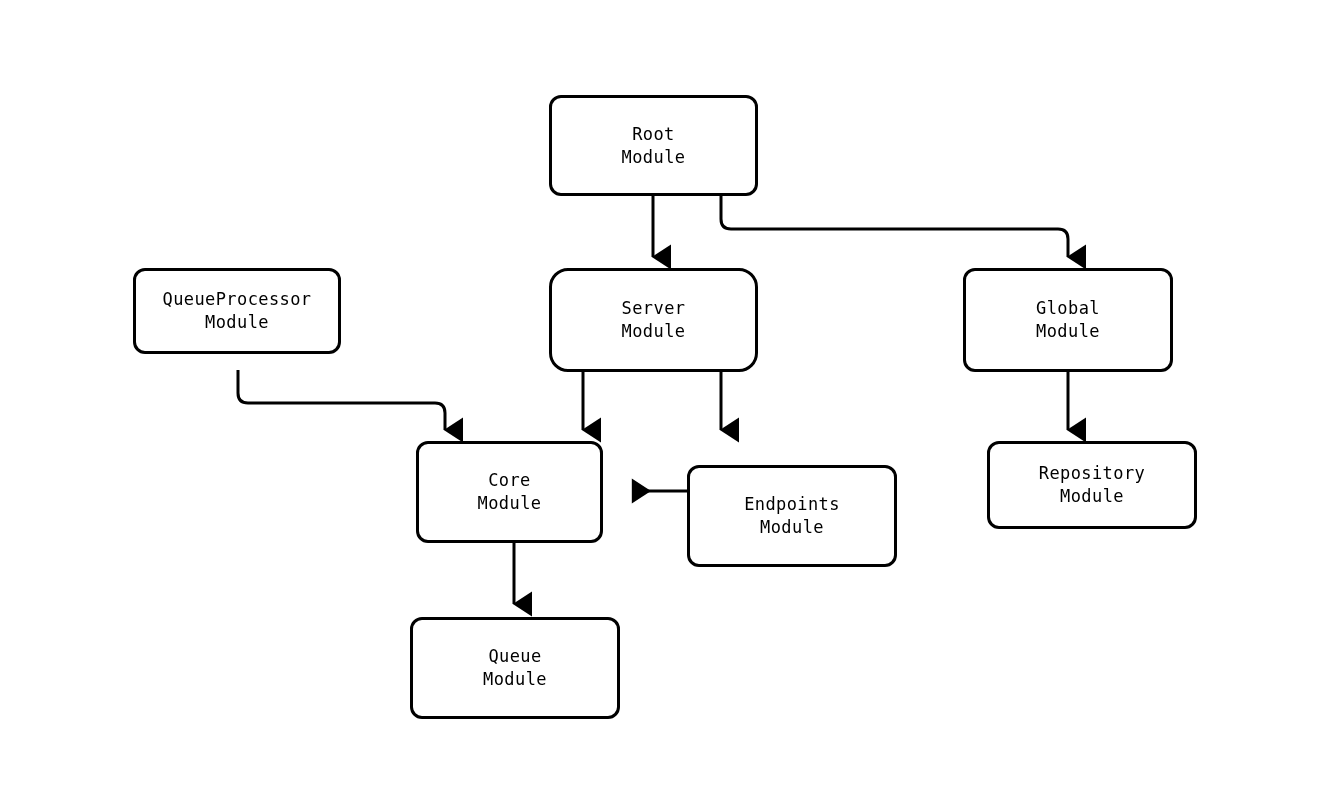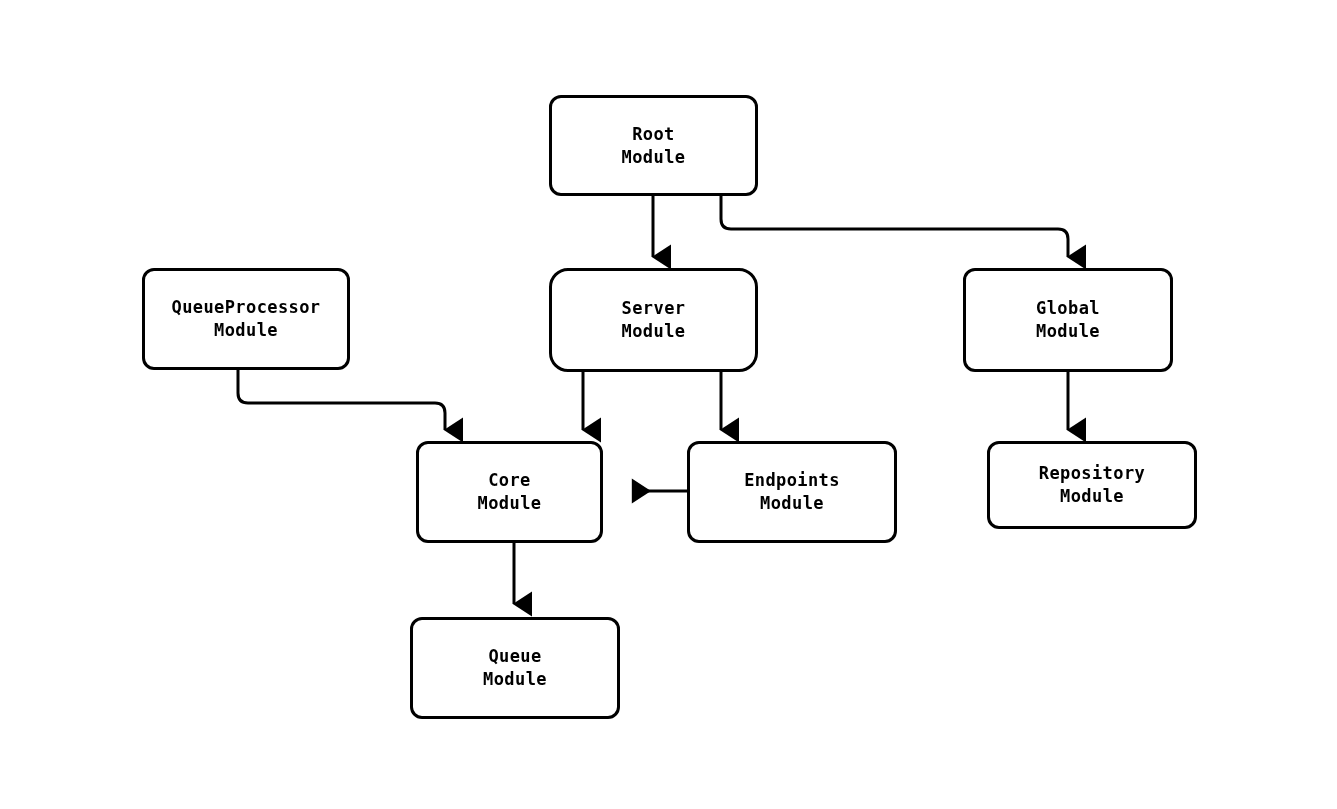--- a/index.html
+++ b/index.html
@@ -12,21 +12,20 @@
     width: 1337px;
     height: 809px;
     overflow: hidden;
     font-family: "DejaVu Sans Mono", "Liberation Mono", monospace;
   }
   #diagram-root {
     position: relative;
     width: 1337px;
     height: 809px;
     background: #ffffff;
-    font-weight: bold;
   }
   #edge-layer {
     position: absolute;
     top: 0;
     left: 0;
     width: 1337px;
     height: 809px;
   }
   .node {
     position: absolute;
@@ -83,41 +82,41 @@
 
       <path d="M 514 543 L 514 604" marker-end="url(#arrowhead-down)"></path>
     </g>
   </svg>
 
   <div class="node" style="left:549px; top:95px; width:209px; height:101px;">
     <div class="node-label">Root</div>
     <div class="node-label">Module</div>
   </div>
 
-  <div class="node" style="left:142px; top:268px; width:208px; height:102px;">
+  <div class="node" style="left:133px; top:268px; width:208px; height:86px;">
     <div class="node-label">QueueProcessor</div>
     <div class="node-label">Module</div>
   </div>
 
   <div class="node" style="left:549px; top:268px; width:209px; height:104px;border-radius:19px;">
     <div class="node-label">Server</div>
     <div class="node-label">Module</div>
   </div>
 
   <div class="node" style="left:963px; top:268px; width:210px; height:104px;">
     <div class="node-label">Global</div>
     <div class="node-label">Module</div>
   </div>
 
   <div class="node" style="left:416px; top:441px; width:187px; height:102px;">
     <div class="node-label">Core</div>
     <div class="node-label">Module</div>
   </div>
 
-  <div class="node" style="left:687px; top:441px; width:210px; height:102px;">
+  <div class="node" style="left:687px; top:465px; width:210px; height:102px;">
     <div class="node-label">Endpoints</div>
     <div class="node-label">Module</div>
   </div>
 
   <div class="node" style="left:987px; top:441px; width:210px; height:88px;">
     <div class="node-label">Repository</div>
     <div class="node-label">Module</div>
   </div>
 
   <div class="node" style="left:410px; top:617px; width:210px; height:102px;">

